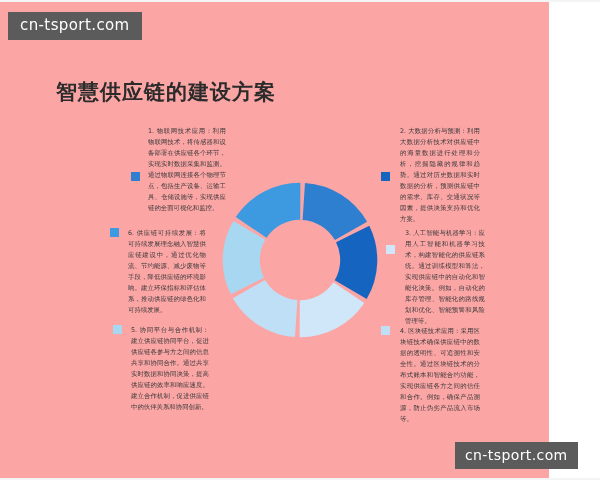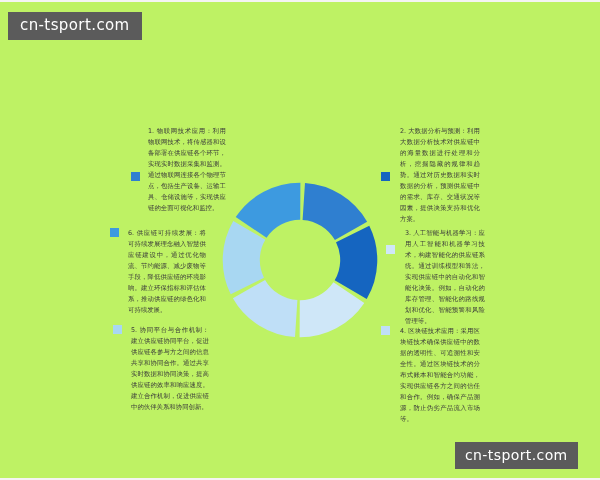--- a/index.html
+++ b/index.html
@@ -12,23 +12,23 @@
     background: #ffffff;
     font-family: "DejaVu Sans", "Liberation Sans", sans-serif;
     overflow: hidden;
     position: relative;
   }
 
   
   #slide {
     position: absolute;
     left: 0; top: 0;
-    width: 600px;
+    width: 549px;
     height: 480px;
-    background: #bef264;
+    background: #fca5a5;
   }
 
   
   .slide-edge-top {
     position: absolute;
     left: 0; top: 0;
     width: 600px; height: 2px;
     background: #f4f4f4;
   }
   .slide-edge-bottom {
@@ -116,20 +116,21 @@
 
 <div id="slide">
 
   <div class="slide-edge-top"></div>
   <div class="slide-edge-bottom"></div>
 
   <div class="watermark" id="watermark-top">cn-tsport.com</div>
 
   <div class="watermark" id="watermark-bottom">cn-tsport.com</div>
 
+  <div id="page-title">智慧供应链的建设方案</div>
 
   <div id="donut-wrap">
     <svg width="168" height="168" viewBox="0 0 200 200">
       <g id="donut-segments">
           <path d="M 105.94 8.19 A 92 92 0 0 1 179.91 54.42 L 141.56 76.30 A 47.84 47.84 0 0 0 103.09 52.26 Z" fill="#2f7fd0"></path>
           <path d="M 182.48 59.24 A 92 92 0 0 1 179.43 146.42 L 141.30 124.14 A 47.84 47.84 0 0 0 142.89 78.80 Z" fill="#1565c0"></path>
           <path d="M 176.54 151.05 A 92 92 0 0 1 99.52 192.00 L 99.75 147.84 A 47.84 47.84 0 0 0 139.80 126.54 Z" fill="#cfe7f8"></path>
           <path d="M 94.06 191.81 A 92 92 0 0 1 20.09 145.58 L 58.44 123.70 A 47.84 47.84 0 0 0 96.91 147.74 Z" fill="#bfdff7"></path>
           <path d="M 17.52 140.76 A 92 92 0 0 1 20.57 53.58 L 58.70 75.86 A 47.84 47.84 0 0 0 57.11 121.20 Z" fill="#a8d7f2"></path>
           <path d="M 23.46 48.95 A 92 92 0 0 1 100.48 8.00 L 100.25 52.16 A 47.84 47.84 0 0 0 60.20 73.46 Z" fill="#3d9ae0"></path>

